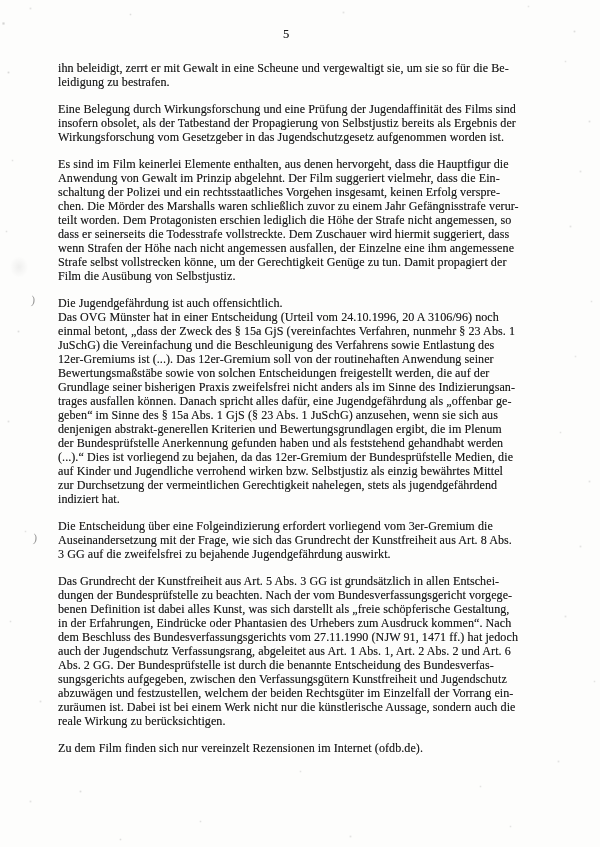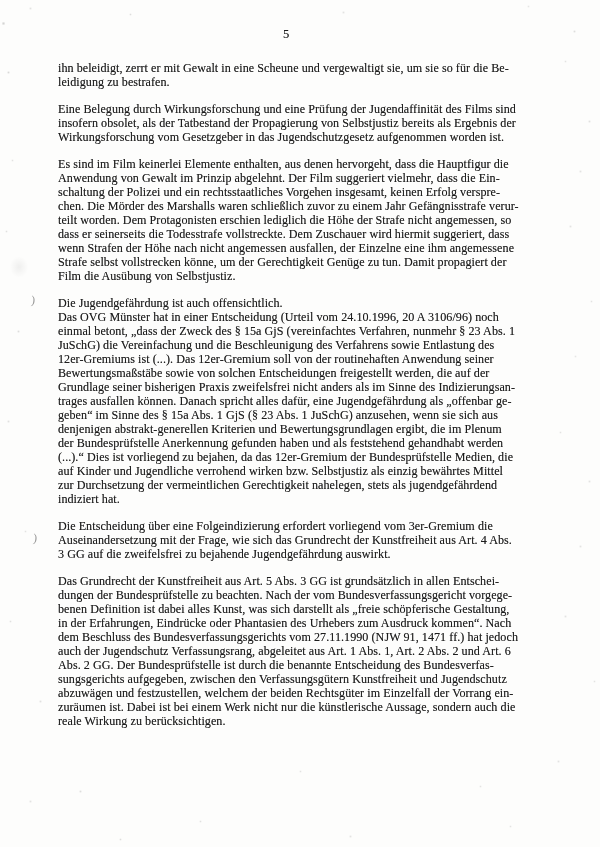--- a/index.html
+++ b/index.html
@@ -129,33 +129,34 @@
 Grundlage seiner bisherigen Praxis zweifelsfrei nicht anders als im Sinne des Indizierungsan-
 trages ausfallen können. Danach spricht alles dafür, eine Jugendgefährdung als „offenbar ge-
 geben“ im Sinne des § 15a Abs. 1 GjS (§ 23 Abs. 1 JuSchG) anzusehen, wenn sie sich aus
 denjenigen abstrakt-generellen Kriterien und Bewertungsgrundlagen ergibt, die im Plenum
 der Bundesprüfstelle Anerkennung gefunden haben und als feststehend gehandhabt werden
 (...).“ Dies ist vorliegend zu bejahen, da das 12er-Gremium der Bundesprüfstelle Medien, die
 auf Kinder und Jugendliche verrohend wirken bzw. Selbstjustiz als einzig bewährtes Mittel
 zur Durchsetzung der vermeintlichen Gerechtigkeit nahelegen, stets als jugendgefährdend
 indiziert hat.</p>
     <p class="para">Die Entscheidung über eine Folgeindizierung erfordert vorliegend vom 3er-Gremium die
-Auseinandersetzung mit der Frage, wie sich das Grundrecht der Kunstfreiheit aus Art. 4 Abs.
+Auseinandersetzung mit der Frage, wie sich das Grundrecht der Kunstfreiheit aus Art. 8 Abs.
 3 GG auf die zweifelsfrei zu bejahende Jugendgefährdung auswirkt.</p>
     <p class="para">Das Grundrecht der Kunstfreiheit aus Art. 5 Abs. 3 GG ist grundsätzlich in allen Entschei-
 dungen der Bundesprüfstelle zu beachten. Nach der vom Bundesverfassungsgericht vorgege-
 benen Definition ist dabei alles Kunst, was sich darstellt als „freie schöpferische Gestaltung,
 in der Erfahrungen, Eindrücke oder Phantasien des Urhebers zum Ausdruck kommen“. Nach
 dem Beschluss des Bundesverfassungsgerichts vom 27.11.1990 (NJW 91, 1471 ff.) hat jedoch
 auch der Jugendschutz Verfassungsrang, abgeleitet aus Art. 1 Abs. 1, Art. 2 Abs. 2 und Art. 6
 Abs. 2 GG. Der Bundesprüfstelle ist durch die benannte Entscheidung des Bundesverfas-
 sungsgerichts aufgegeben, zwischen den Verfassungsgütern Kunstfreiheit und Jugendschutz
 abzuwägen und festzustellen, welchem der beiden Rechtsgüter im Einzelfall der Vorrang ein-
 zuräumen ist. Dabei ist bei einem Werk nicht nur die künstlerische Aussage, sondern auch die
 reale Wirkung zu berücksichtigen.</p>
+    <p class="para">Zu dem Film finden sich nur vereinzelt Rezensionen im Internet (ofdb.de).</p>
   </div>
 
   <div class="pen-mark pen-mark-1">)</div>
 
   <div class="pen-mark pen-mark-2">)</div>
 
   <div class="smudge"></div>
   <div class="specks"></div>
 
 </div>

